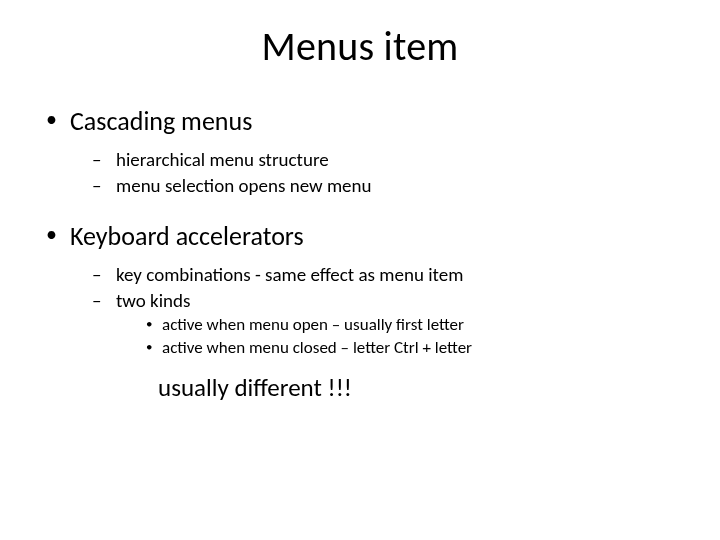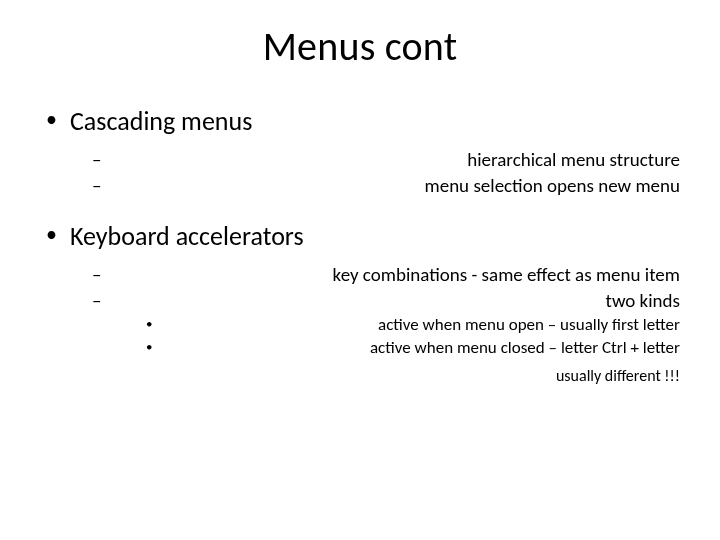--- a/index.html
+++ b/index.html
@@ -54,21 +54,20 @@
   ul.l2 {
     margin-top: 10px;
     margin-bottom: 22px;
   }
   ul.l2 > li {
     font-size: 19px;
     position: relative;
     padding-left: 30px;
     margin-left: 16px;
     line-height: 1.35;
-    text-align: right;
   }
   ul.l2 > li::before {
     content: "–";
     position: absolute;
     left: 6px;
     top: 0;
   }
   
   ul.l3 {
     margin-bottom: 6px;
@@ -82,30 +81,30 @@
   }
   ul.l3 > li::before {
     content: "•";
     position: absolute;
     left: 4px;
     top: 0;
     font-size: 13px;
     line-height: 20px;
   }
   .note {
-    font-size: 16px;
+    font-size: 25px;
     margin-left: 42px;
-    margin-top: 6px;
+    margin-top: 12px;
   }
 </style>
 </head>
 <body>
 
 <div class="slide">
-  <div class="title">Menus cont</div>
+  <div class="title">Menus item</div>
 
   <div class="body">
     <ul class="l1">
 
       <li>
         <span>Cascading menus</span>
         <ul class="l2">
           <li><span>hierarchical menu structure</span></li>
           <li><span>menu selection opens new menu</span></li>
         </ul>

